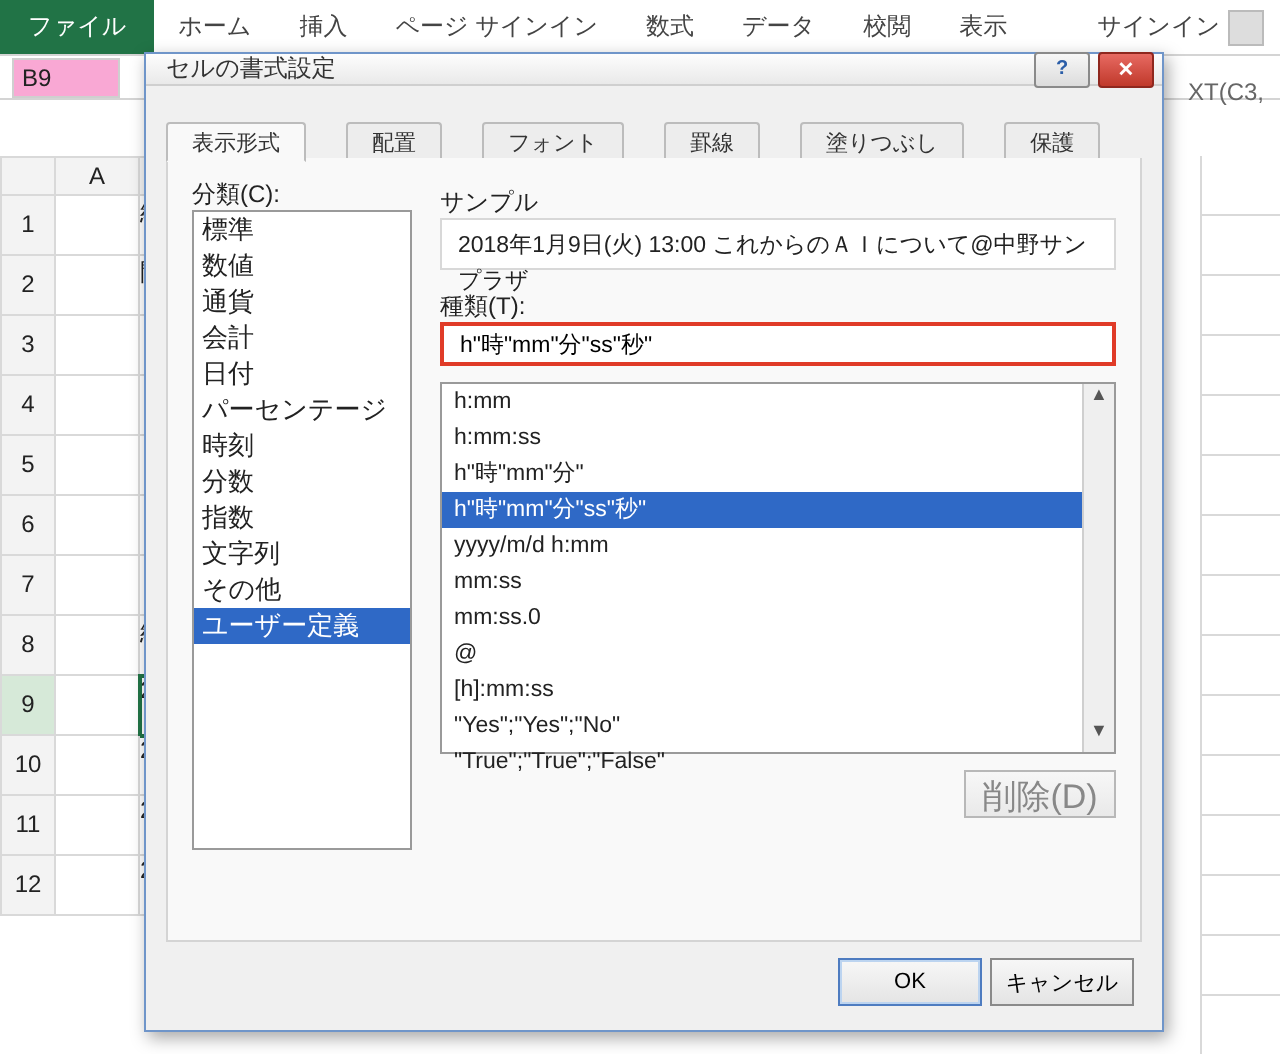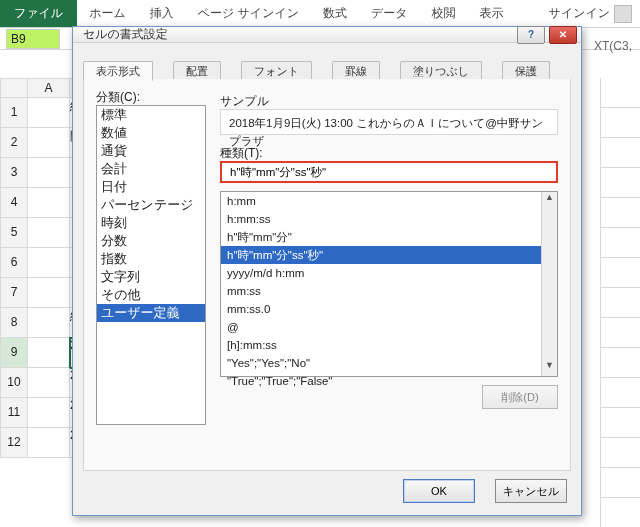--- a/index.html
+++ b/index.html
@@ -8,21 +8,21 @@
   
   .ribbon { height: 28px; background: #fff; display: flex; align-items: stretch; border-bottom: 1px solid #d4d4d4; }
   .ribbon .file-tab { background: #217346; color: #fff; padding: 0 14px; display: flex; align-items: center; font-size: 12px; }
   .ribbon .tab { padding: 10px 12px; display: flex; align-items: center; color: #444; }
   .ribbon .spacer { flex: 1; }
   .ribbon .signin { padding: 0 8px; display: flex; align-items: center; color: #444; justify-content: flex-end; }
   .ribbon .avatar { width: 18px; height: 18px; background: #ddd; border: 1px solid #bbb; margin-left: 4px; }
 
   
   .fx-row { height: 22px; display: flex; align-items: center; border-bottom: 1px solid #d4d4d4; }
-  .namebox { width: 54px; height: 20px; border: 1px solid #cfcfcf; margin: 0 4px 0 6px; padding-left: 4px; display: flex; align-items: center; background: #bef264; }
+  .namebox { width: 54px; height: 20px; border: 1px solid #cfcfcf; margin: 0 4px 0 6px; padding-left: 4px; display: flex; align-items: center; background: #f9a8d4; }
   .fx-rest { flex: 1; color: #666; padding-left: 6px; position: relative; }
 
   
   .sheet { position: absolute; left: 0; top: 78px; right: 0; bottom: 0; background: #fff; }
   .colhdr-row { display: flex; height: 20px; }
   .corner { width: 28px; border: 1px solid #d9d9d9; background: #f3f3f3; }
   .colA { width: 42px; border: 1px solid #d9d9d9; border-left: none; text-align: center; background: #f3f3f3; line-height: 18px; }
   .colB-stub { width: 18px; border: 1px solid #d9d9d9; border-left: none; background: #f3f3f3; }
   .rows .row { display: flex; height: 30px; }
   .rowhdr { width: 28px; border: 1px solid #d9d9d9; border-top: none; text-align: center; background: #f3f3f3; line-height: 28px; }
@@ -58,24 +58,24 @@
   .type-input { position:absolute; left:136px; top:82px; right:12px; height:22px; border:2px solid #e03b28; background:#fff; padding: 0 6px; }
   .type-input input { border:0; outline:0; width:100%; height:100%; font-size:11.5px; }
 
   .type-list { position:absolute; left:136px; top:112px; right:12px; height:186px; border:1px solid #9a9a9a; background:#fff; }
   .type-list .opt { padding:1px 6px; font-size:11.5px; line-height:16px; white-space:nowrap; }
   .type-list .opt.sel { background:#2f69c6; color:#fff; }
   .type-list .scroll { position:absolute; right:0; top:0; width:16px; bottom:0; background:#efefef; border-left:1px solid #cfcfcf; }
   .type-list .scroll .up, .type-list .scroll .dn { height:16px; text-align:center; font-size:9px; color:#555; }
   .type-list .scroll .dn { position:absolute; bottom:0; left:0; right:0; }
 
-  .delete-btn { position:absolute; right:12px; top:306px; height:24px; width:76px; border:1px solid #b8b8b8; background:linear-gradient(#f7f7f7,#e9e9e9); color:#888; font-size:11px; }
+  .delete-btn { position:absolute; right:12px; top:306px; height:24px; width:76px; border:1px solid #b8b8b8; background:linear-gradient(#f7f7f7,#e9e9e9); color:#888; font-size:17px; }
   .hint { position:absolute; left:12px; top:352px; font-size:11.5px; color:#333; }
 
-  .dlg-buttons { position:absolute; right:14px; bottom:12px; display:flex; gap:20px; }
+  .dlg-buttons { position:absolute; right:14px; bottom:12px; display:flex; gap:4px; }
   .btn { width:72px; height:24px; border:1px solid #8a8a8a; background:linear-gradient(#f7f7f7,#e4e4e4); font-size:11px; }
   .btn.primary { border:1px solid #4e7cc0; box-shadow: inset 0 0 0 1px #bcd4f0; }
 </style>
 </head>
 <body>
 
 <div class="ribbon">
   <div class="file-tab">ファイル</div>
   <div class="tab">ホーム</div>
   <div class="tab">挿入</div>

